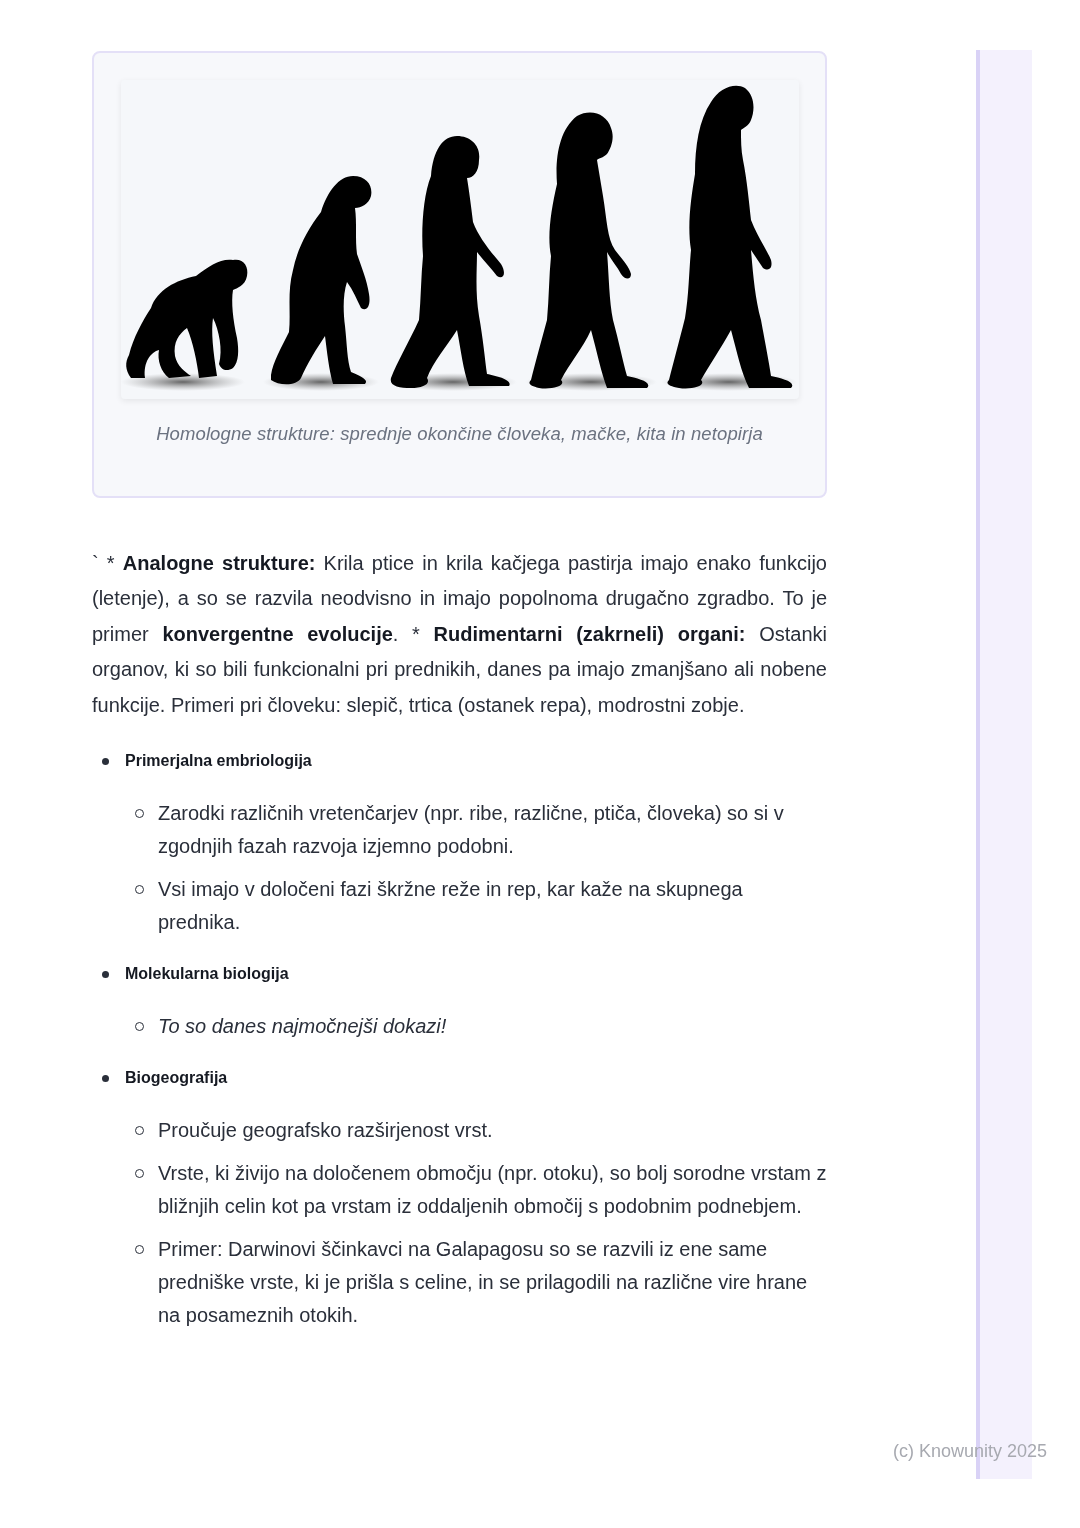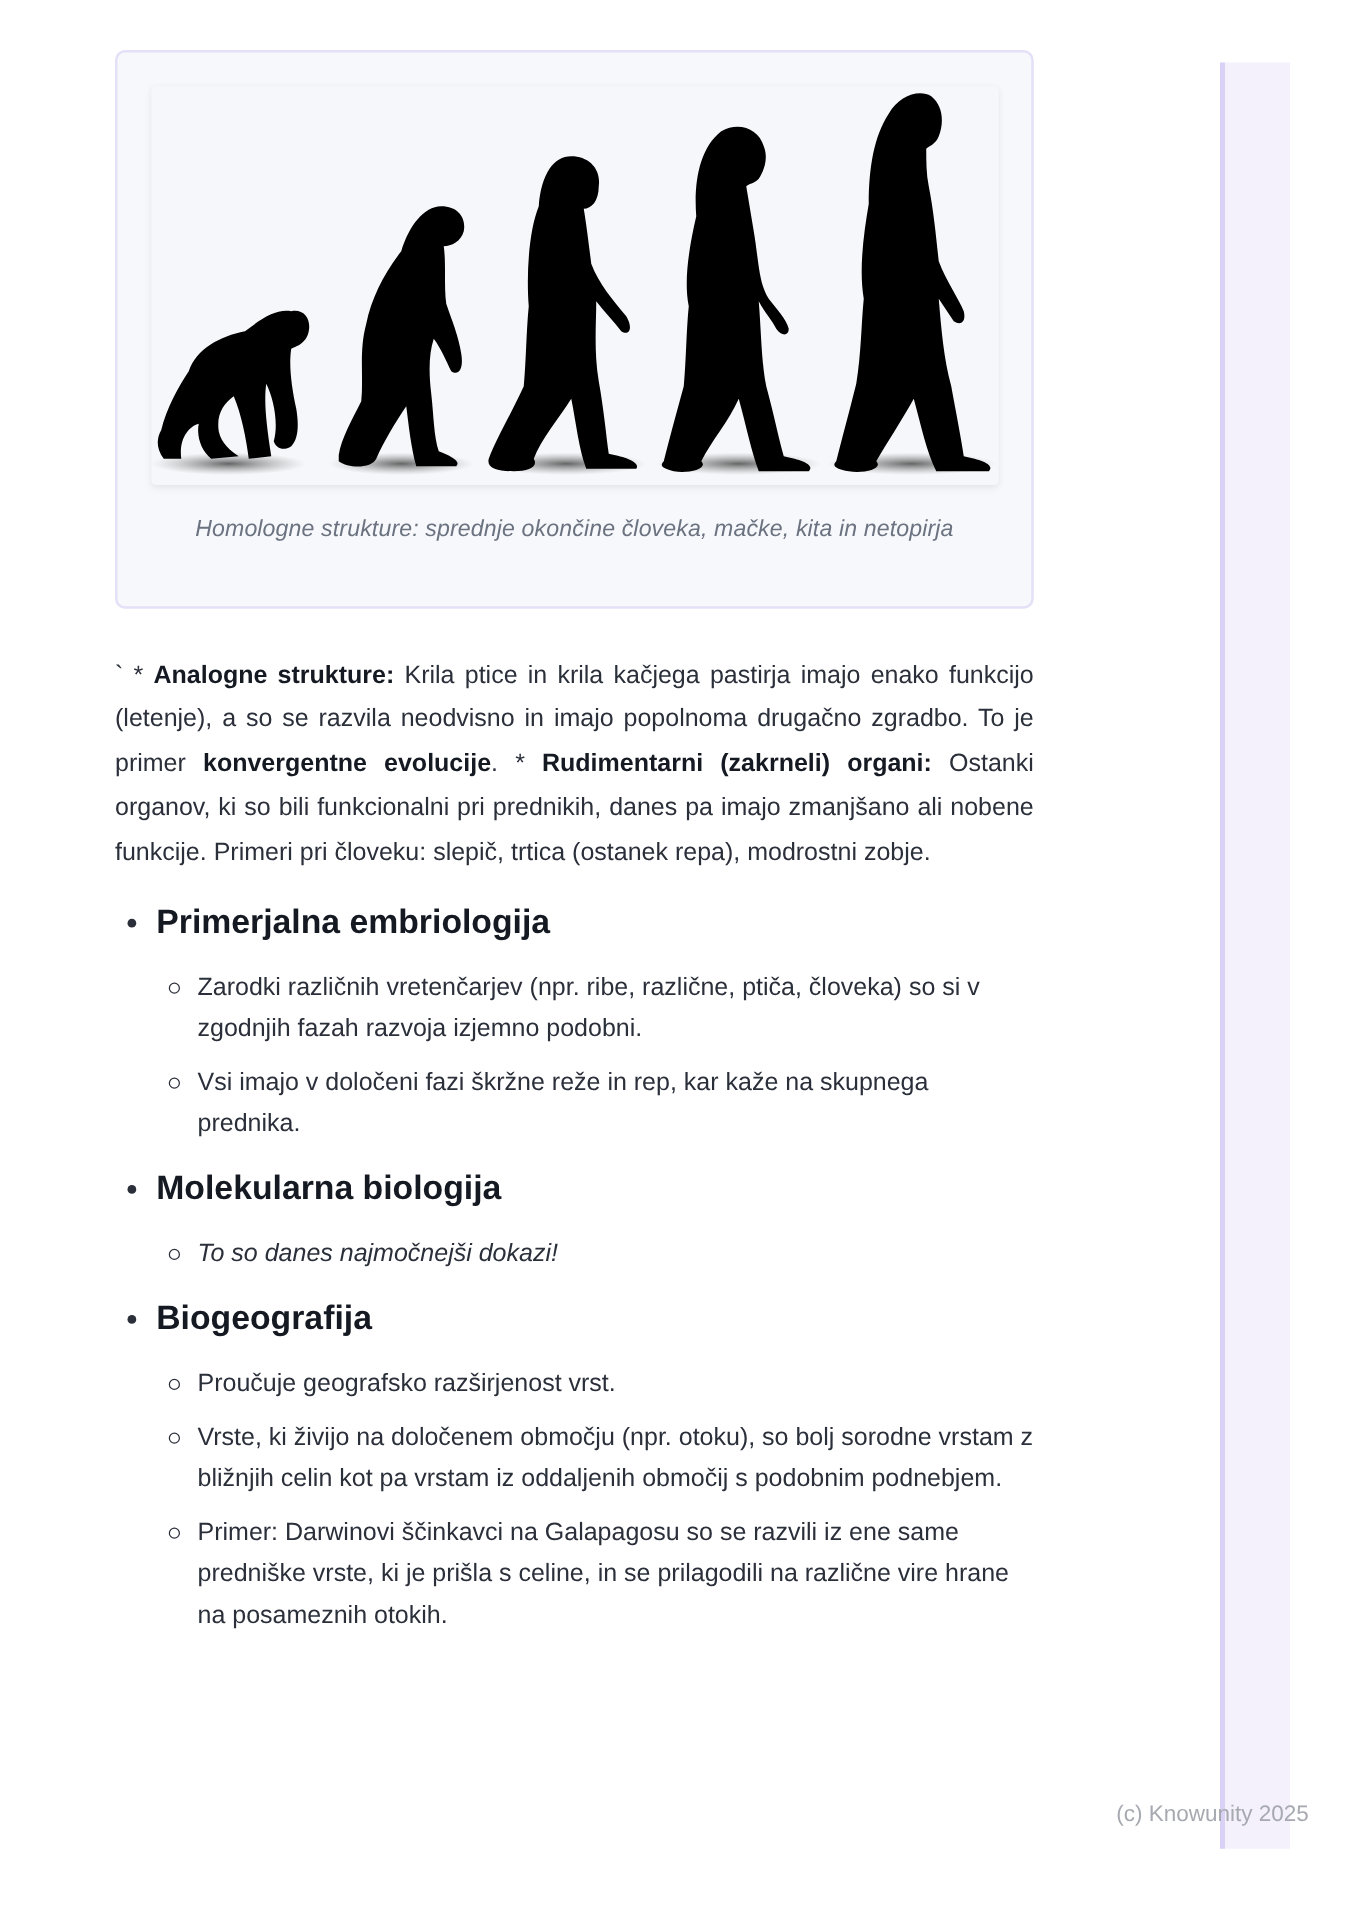--- a/index.html
+++ b/index.html
@@ -1,48 +1,48 @@
 <!DOCTYPE html>
 <html><head>
   <meta charset="utf-8">
   <style>
     * { box-sizing: border-box; margin: 0; padding: 0; }
     html, body { width: 1080px; height: 1528px; background: #ffffff; overflow: hidden; }
     body { position: relative; font-family: "Liberation Sans", "DejaVu Sans", sans-serif; color: #1f2430; }
 
-    .page { position: absolute; left: 92px; top: 40px; width: 735px; }
+    .page { position: absolute; left: 92px; top: 51px; width: 735px; }
 
     .figure {
       width: 735px; height: 447px;
       border: 2px solid #e4e0f7; border-radius: 8px;
       background: #f7f8fb; position: relative;
     }
     .figure-image {
       position: absolute; left: 27px; top: 27px; width: 678px; height: 319px;
       background: #f5f7fa; border-radius: 4px;
       box-shadow: 0 2px 6px rgba(0,0,0,0.08);
       overflow: hidden;
     }
     .figure-image svg { display: block; width: 100%; height: 100%; }
     .caption {
       position: absolute; left: 0; right: 0; top: 370px;
       text-align: center; font-style: italic; font-size: 18.5px;
       color: #6b7280; letter-spacing: 0.1px;
     }
 
     .para {
-      margin-top: 36px; font-size: 20px; line-height: 35.4px;
+      margin-top: 48px; font-size: 20px; line-height: 35.4px;
       text-align: justify; color: #2a2f3a;
     }
     .para b { color: #151922; font-weight: 700; }
 
     ul.outer { list-style: none; margin-top: 21px; }
     ul.outer > li { position: relative; padding-left: 33px; margin-bottom: 18px; }
     ul.outer > li > .head {
-      font-size: 27px; font-weight: 700; color: #151922; line-height: 33px; display: block;
+      font-size: 16px; font-weight: 700; color: #151922; line-height: 33px; display: block;
     }
     ul.outer > li::before {
       content: ""; position: absolute; left: 10px; top: 14px; width: 7px; height: 7px;
       border-radius: 50%; background: #2a2f3a;
     }
     ul.inner { list-style: none; margin-top: 20px; }
     ul.inner > li {
       position: relative; padding-left: 33px; font-size: 20px; line-height: 33px;
       color: #2a2f3a; margin-bottom: 10px;
     }

